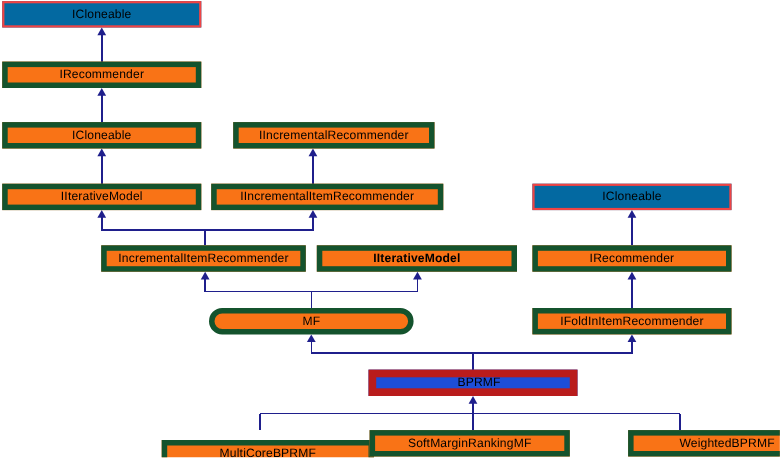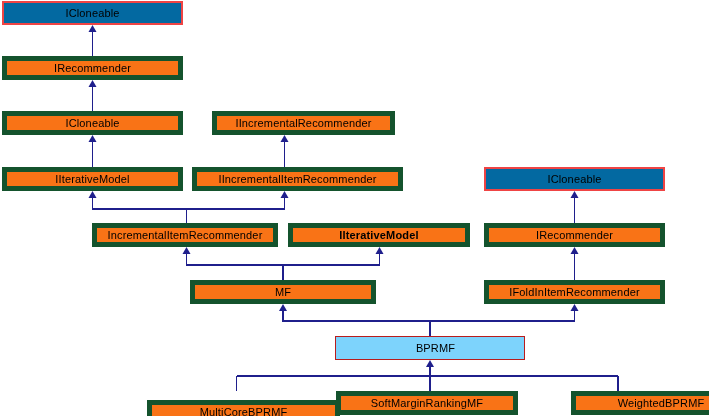--- a/index.html
+++ b/index.html
@@ -24,22 +24,22 @@
   }
   .node.klass{
     background:#f97316;
     border:5px solid #14532d;
   }
   .node.iface{
     background:#0369a1;
     border:2px solid #ef4444;
   }
   .node.focus{
-    background:#7dd3fc;
-    border:1px solid #b91c1c;
+    background:#1d4ed8;
+    border:7px solid #b91c1c;
     padding-left:11px;
   }
   svg.edges{position:absolute;left:0;top:0;width:709px;height:416px;}
 </style>
 </head>
 <body>
 
 <div id="canvas">
 
   <svg class="edges" xmlns="http://www.w3.org/2000/svg">
@@ -92,20 +92,20 @@
   <div class="node iface" style="left:2px;top:1px;width:181px;height:24px;">ICloneable</div>
   <div class="node klass" style="left:2px;top:56px;width:181px;height:24px;">IRecommender</div>
   <div class="node klass" style="left:2px;top:111px;width:181px;height:24px;">ICloneable</div>
   <div class="node klass" style="left:192px;top:111px;width:183px;height:24px;margin-left:20px;">IIncrementalRecommender</div>
   <div class="node klass" style="left:2px;top:167px;width:181px;height:24px;">IIterativeModel</div>
   <div class="node klass" style="left:192px;top:167px;width:211px;height:24px;">IIncrementalItemRecommender</div>
   <div class="node iface" style="left:484px;top:167px;width:181px;height:24px;">ICloneable</div>
   <div class="node klass" style="left:92px;top:223px;width:186px;height:24px;">IncrementalItemRecommender</div>
   <div class="node klass" style="left:288px;top:223px;width:182px;height:24px;font-weight:bold;">IIterativeModel</div>
   <div class="node klass" style="left:484px;top:223px;width:181px;height:24px;">IRecommender</div>
-  <div class="node klass" style="left:190px;top:280px;width:186px;height:24px;">MF</div>
+  <div class="node klass" style="left:190px;top:280px;width:186px;height:24px;border-radius:12px;">MF</div>
   <div class="node klass" style="left:484px;top:280px;width:181px;height:24px;">IFoldInItemRecommender</div>
   <div class="node focus" style="left:335px;top:336px;width:190px;height:24px;">BPRMF</div>
   <div class="node klass" style="left:147px;top:400px;width:193px;height:24px;">MultiCoreBPRMF</div>
   <div class="node klass" style="left:336px;top:391px;width:182px;height:24px;">SoftMarginRankingMF</div>
   <div class="node klass" style="left:527px;top:391px;width:180px;height:24px;margin-left:44px;">WeightedBPRMF</div>
 
 </div>
 
 </body></html>

